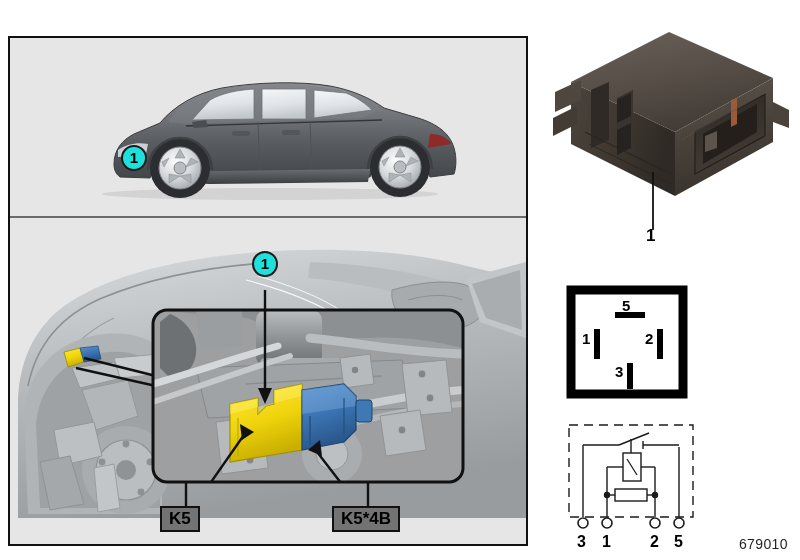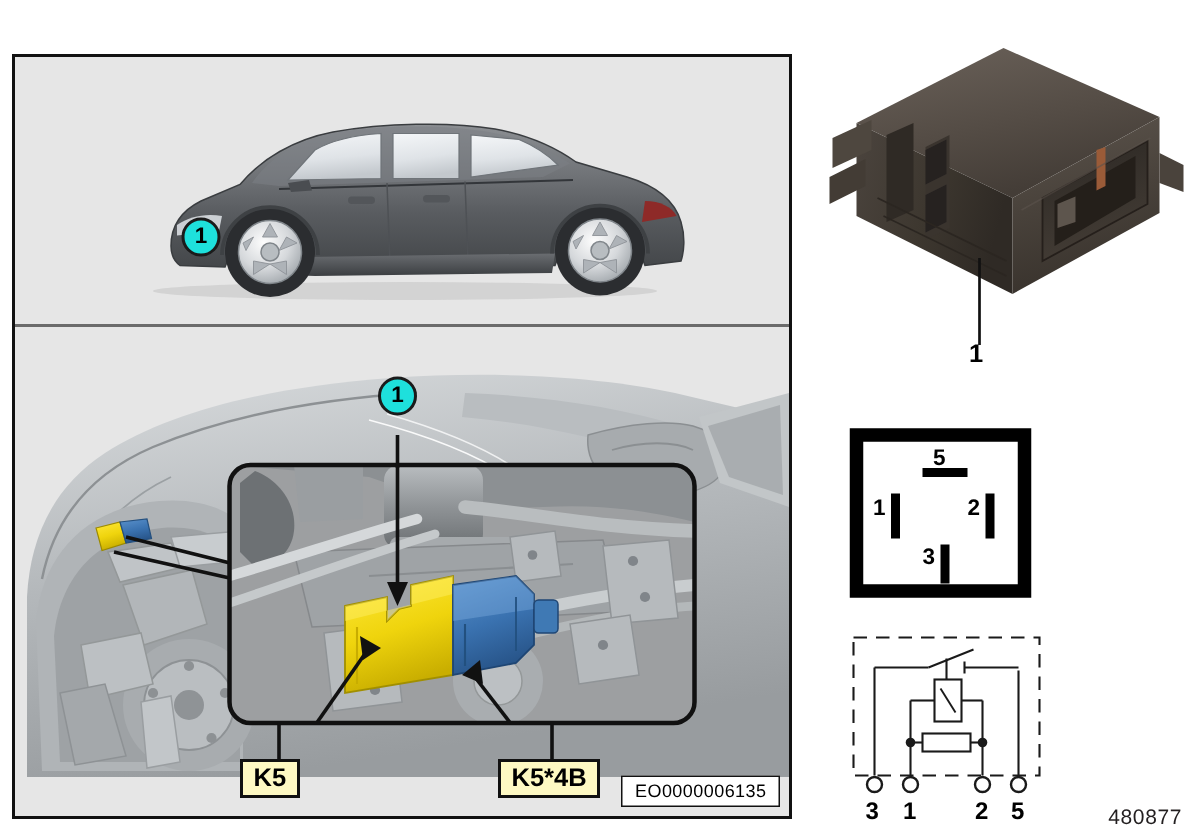--- a/index.html
+++ b/index.html
@@ -58,21 +58,21 @@
     font-size: 15px;
     font-weight: bold;
     line-height: 21px;
     text-align: center;
     z-index: 40;
   }
 
   
   .id-box {
     position: absolute;
-    background: #fef9c3;
+    background: #737373;
     border: 2px solid #111111;
     color: #000000;
     font-size: 17px;
     font-weight: bold;
     padding: 1px 7px 2px 7px;
     line-height: 19px;
     white-space: nowrap;
     z-index: 40;
   }
 
@@ -391,21 +391,20 @@
       <path d="M176 290 L176 264" stroke="#111111" stroke-width="2.4" fill="none"></path>
       <path d="M358 290 L358 264" stroke="#111111" stroke-width="2.4" fill="none"></path>
     </svg>
 
     <div class="callout-badge" style="left:242px; top:33px;">1</div>
 
     <div class="id-box" style="left:150px; top:288px;">K5</div>
 
     <div class="id-box" style="left:322px; top:288px;">K5*4B</div>
 
-    <div id="figure-id-box">EO0000006135</div>
   </div>
 </div>
 
 <div id="right-column">
 
   <div id="connector-figure">
     <svg width="248" height="240" viewBox="0 0 248 240">
       <defs>
         <linearGradient id="topFace" x1="0" y1="0" x2="0.4" y2="1">
           <stop offset="0%" stop-color="#6b625a"></stop>
@@ -514,13 +513,13 @@
       <circle cx="122" cy="108" r="5" fill="#ffffff" stroke="#1a1a1a" stroke-width="1.6"></circle>
     </svg>
 
     <div class="leader-label" style="left:20px; top:118px; font-size:16px;">3</div>
     <div class="leader-label" style="left:45px; top:118px; font-size:16px;">1</div>
     <div class="leader-label" style="left:93px; top:118px; font-size:16px;">2</div>
     <div class="leader-label" style="left:117px; top:118px; font-size:16px;">5</div>
   </div>
 </div>
 
-<div id="drawing-number">480877</div>
+<div id="drawing-number">679010</div>
 
 </body></html>

